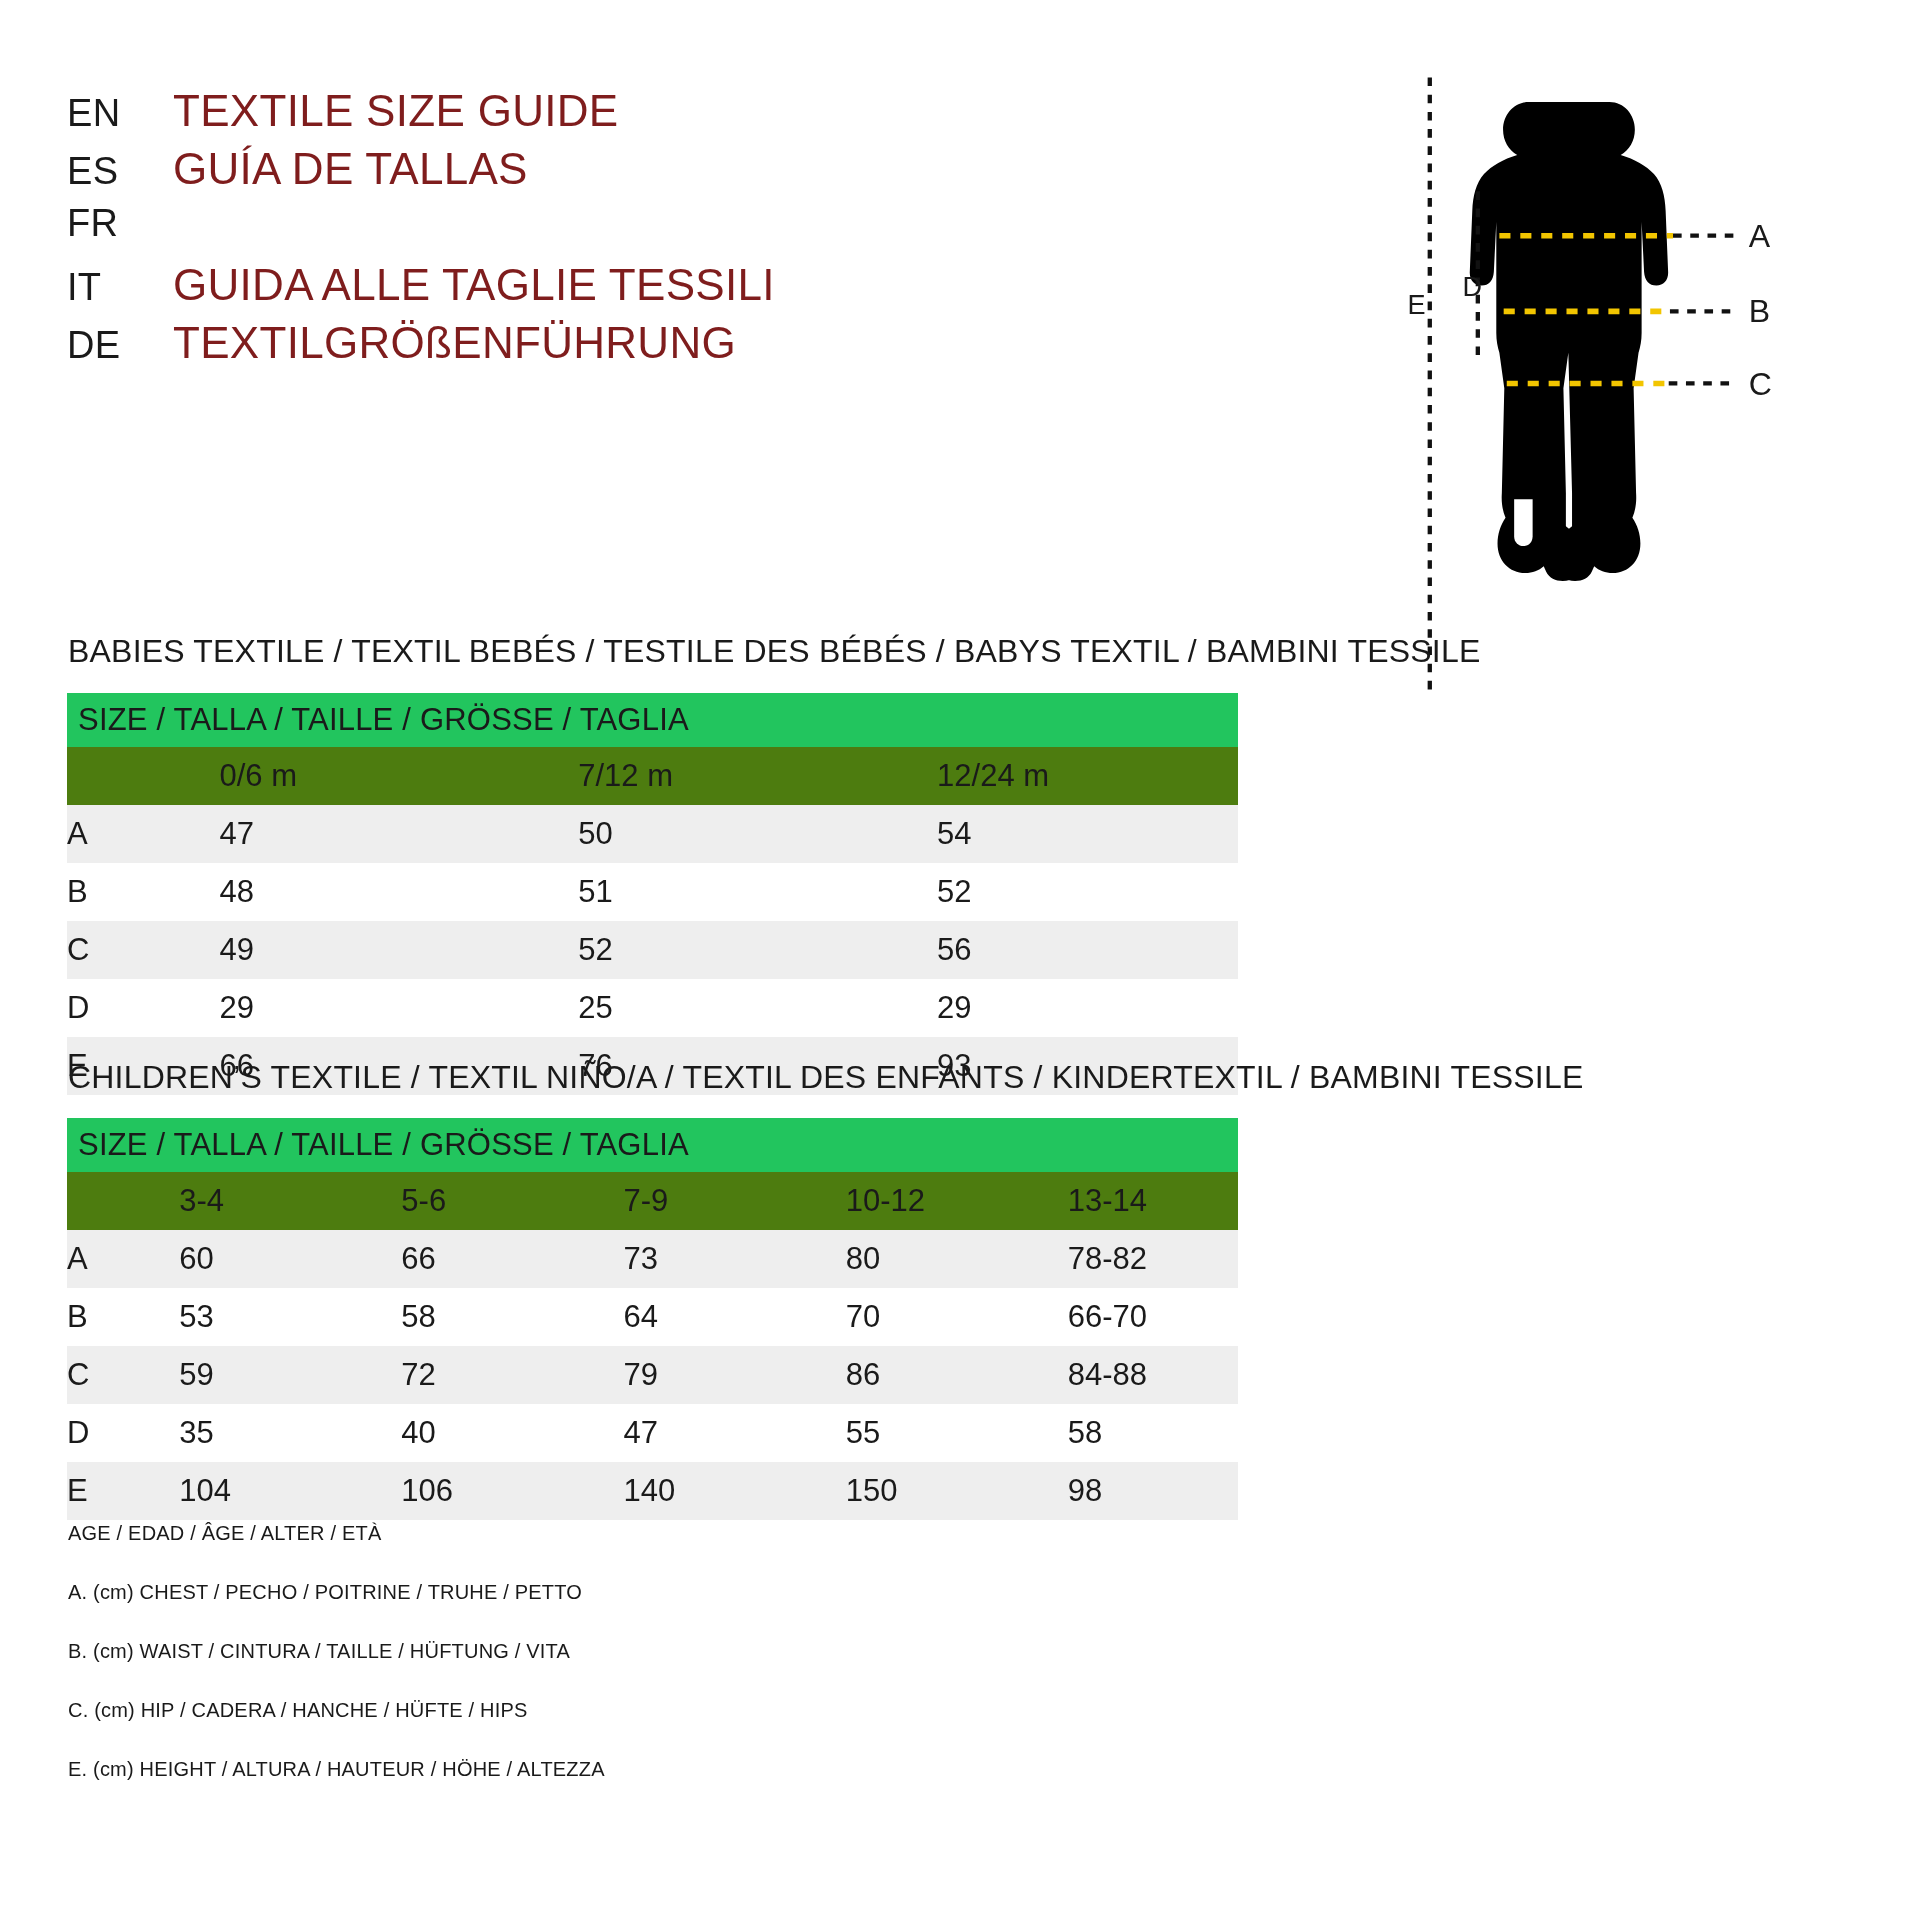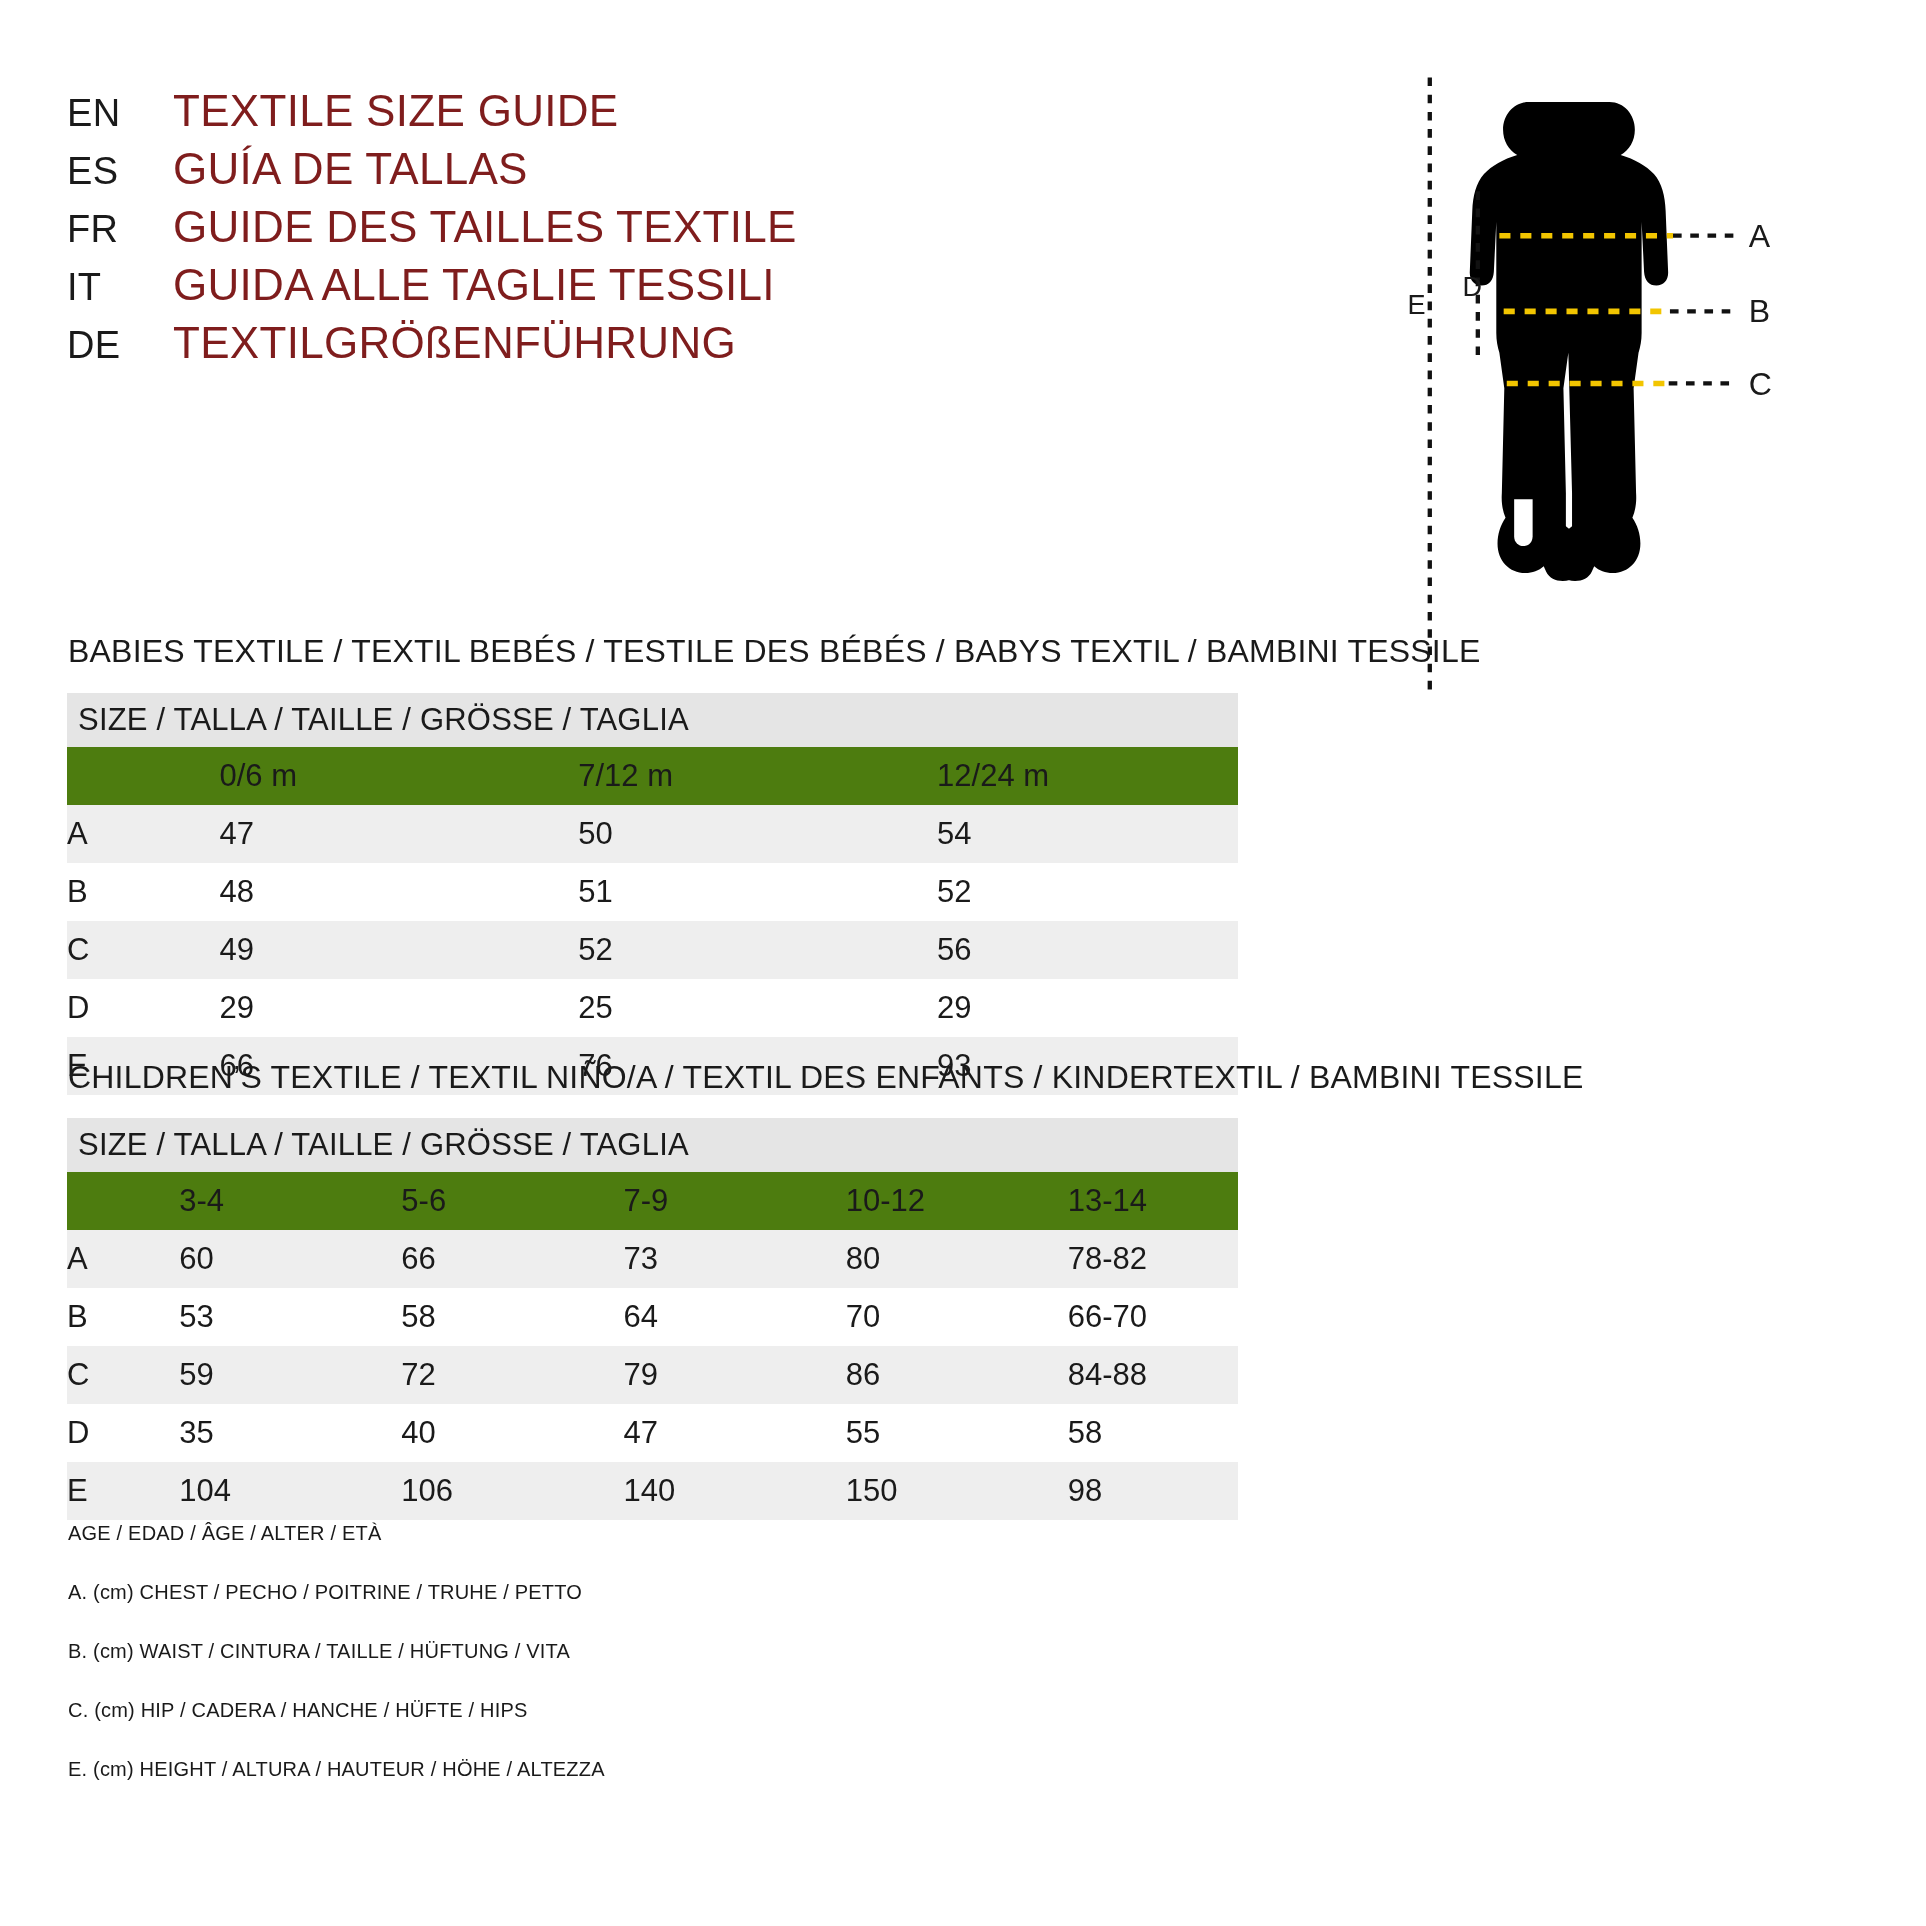--- a/index.html
+++ b/index.html
@@ -79,21 +79,21 @@
   #children-table { left: 67px; top: 1118px; width: 1171px; }
 
   .size-table td, .size-table th {
     padding: 0;
     text-align: left;
     font-weight: normal;
     height: 58px;
     vertical-align: middle;
   }
   .hdr-row th {
-    background: #e5e5e5;
+    background: #22c55e;
     font-size: 31px;
     letter-spacing: 0.2px;
     padding-left: 11px;
     height: 54px;
     margin-top: 36px;
   }
   .label-col {
     width: 55px;
     padding-left: 11px;
   }
@@ -134,21 +134,20 @@
     <div class="lang-row">
       <span class="lang-code">EN</span>
       <span class="lang-title">TEXTILE SIZE GUIDE</span>
     </div>
     <div class="lang-row">
       <span class="lang-code">ES</span>
       <span class="lang-title">GUÍA DE TALLAS</span>
     </div>
     <div class="lang-row">
       <span class="lang-code">FR</span>
-      <span class="lang-title">GUIDE DES TAILLES TEXTILE</span>
     </div>
     <div class="lang-row">
       <span class="lang-code">IT</span>
       <span class="lang-title">GUIDA ALLE TAGLIE TESSILI</span>
     </div>
     <div class="lang-row">
       <span class="lang-code">DE</span>
       <span class="lang-title">TEXTILGRÖßENFÜHRUNG</span>
     </div>
   </div>

